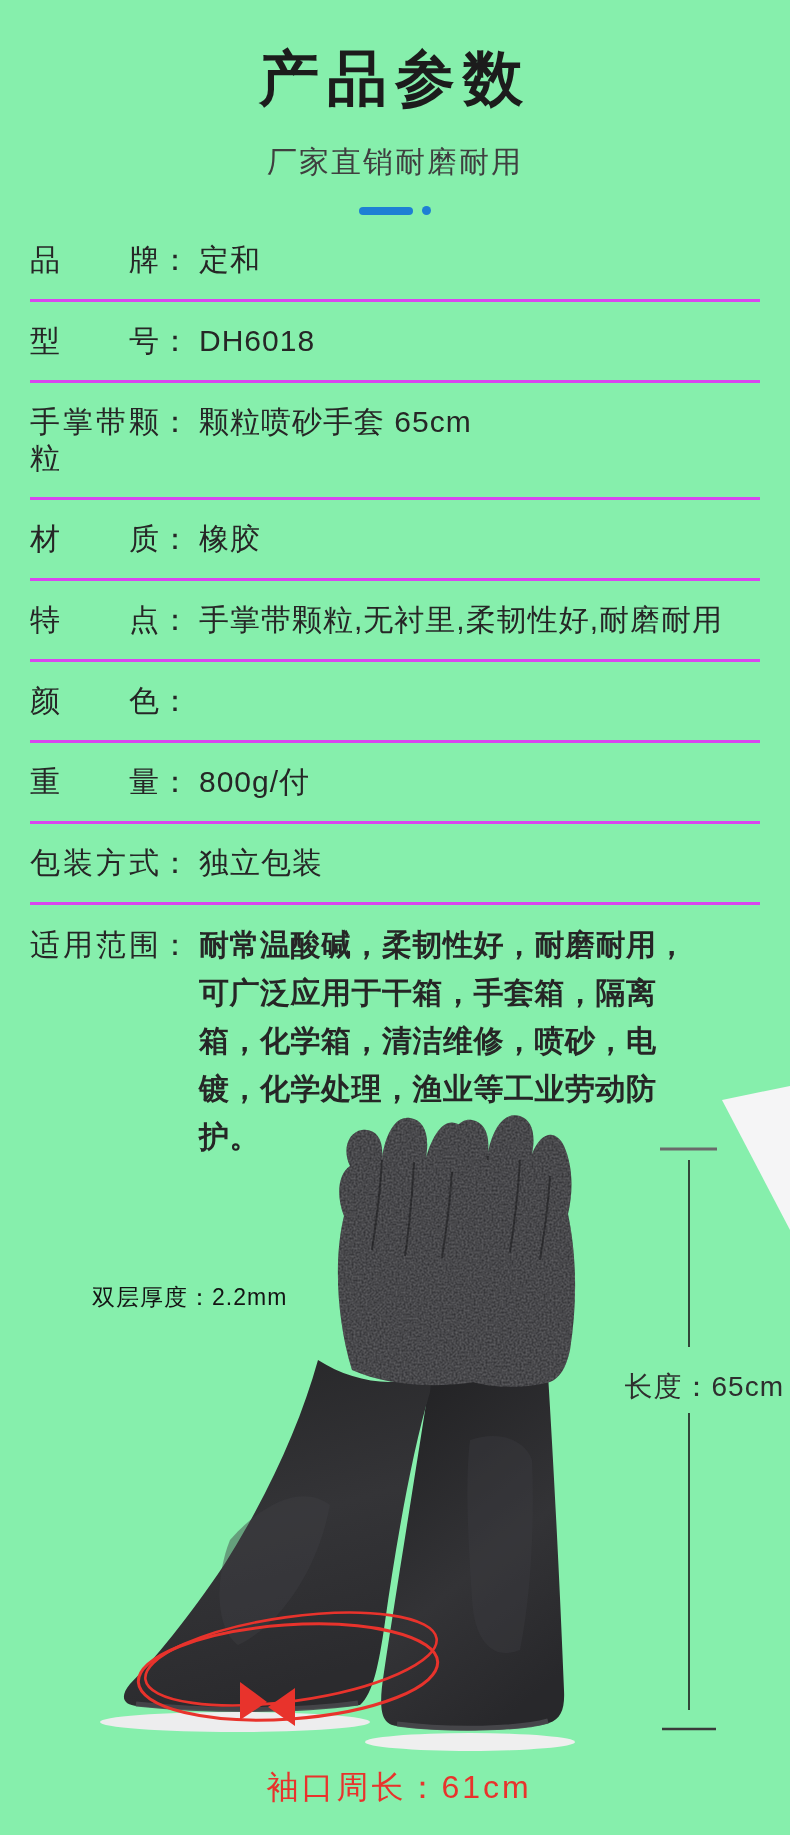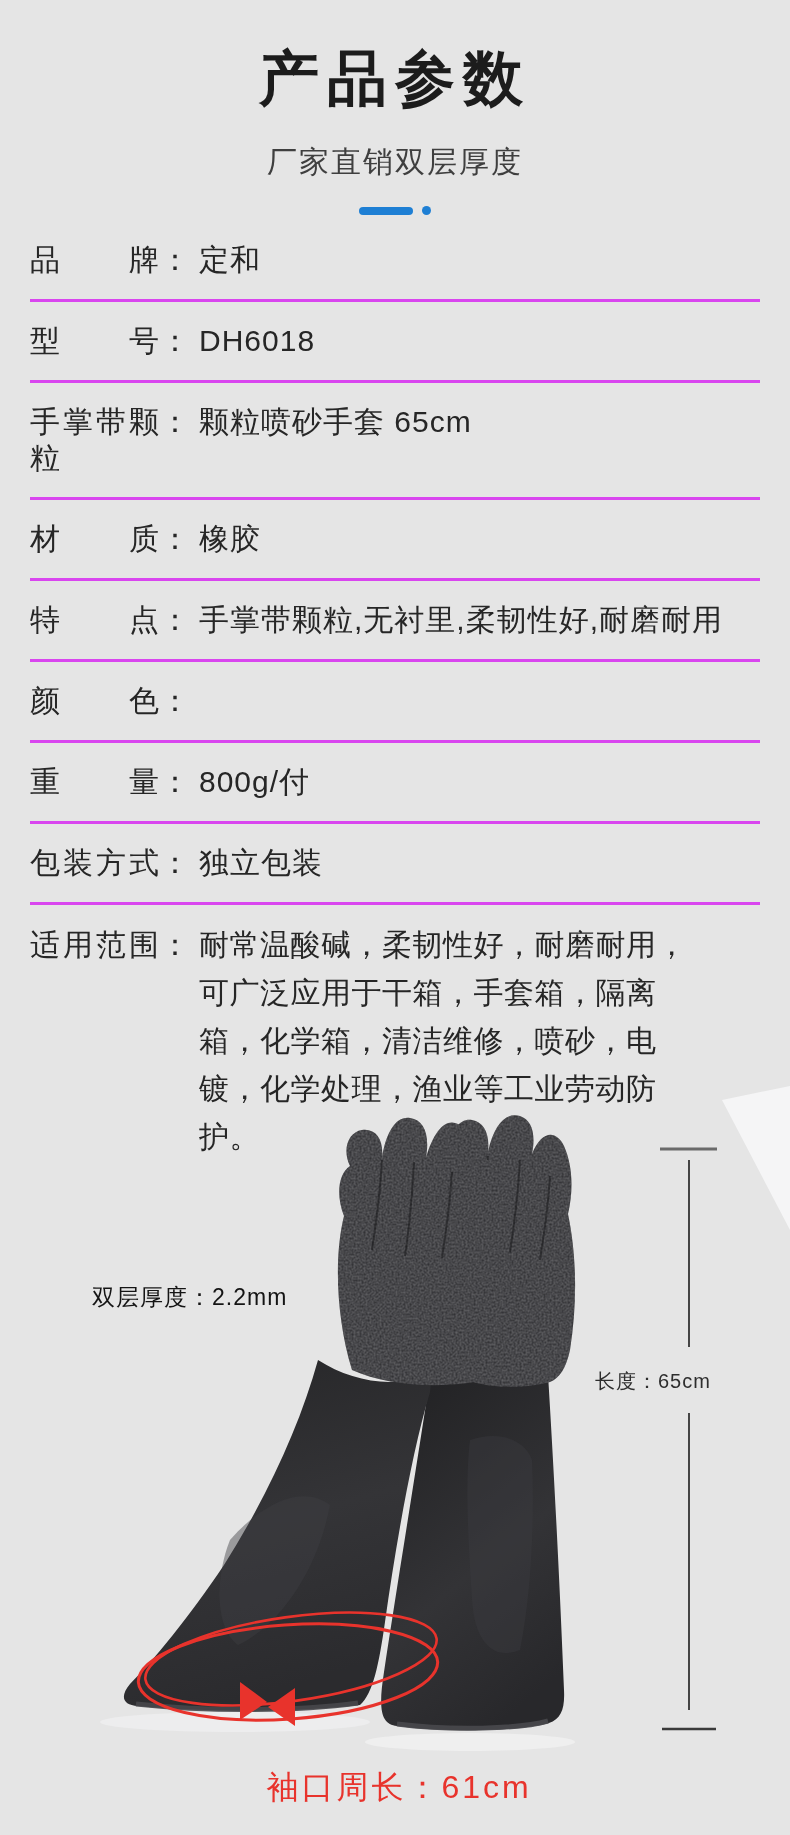--- a/index.html
+++ b/index.html
@@ -1,20 +1,20 @@
 <!DOCTYPE html>
 <html><head>
 <meta charset="utf-8">
 <style>
   html,body{margin:0;padding:0;background:#ffffff;}
   .sheet{
     position:relative;
     width:790px;height:1835px;
     margin:0 auto;
-    background:#e5e5e5;
+    background:#86efac;
     overflow:hidden;
     font-family:"Liberation Sans",sans-serif;
     color:#282828;
   }
   
   .header{padding-top:44px;text-align:center;}
   .page-title{
     margin:0;
     font-size:60px;line-height:70px;
     font-weight:900;letter-spacing:8px;
@@ -45,40 +45,40 @@
     flex:none;width:130px;
     text-align:justify;text-align-last:justify;
     color:#262626;
   }
   .spec-colon{flex:none;margin-right:2px;color:#262626;}
   .spec-value{flex:1;margin-left:6px;color:#262626;}
   .spec-row.multiline .spec-label,
   .spec-row.multiline .spec-colon{line-height:48px;}
   .spec-row.multiline .spec-value{
     flex:none;width:502px;
-    line-height:48px;letter-spacing:0.5px;
+    line-height:48px;letter-spacing:0.5px;font-weight:bold;
   }
   
   .figure{position:absolute;left:0;top:1060px;width:704px;height:775px;}
   .figure svg{position:absolute;left:0;top:0;}
   .ann{position:absolute;white-space:nowrap;}
   .ann-thickness{left:92px;top:222px;font-size:23px;letter-spacing:1px;color:#141414;}
-  .ann-length{left:595px;top:308px;width:164px;text-align:left;font-size:20px;color:#2e2e2e;letter-spacing:1px;}
+  .ann-length{left:620px;top:308px;width:164px;text-align:right;font-size:28px;color:#2e2e2e;letter-spacing:1px;}
   .ann-cuff{left:4px;top:706px;width:790px;text-align:center;font-size:32px;letter-spacing:3px;color:#e8332c;}
 </style>
 </head>
 <body>
 
 <div class="sheet">
 
   <div class="header">
     <h1 class="page-title">产品参数</h1>
     <div class="subtitle">
       <span>厂家直销</span>
-      <span>双层厚度</span>
+      <span>耐磨耐用</span>
     </div>
     <div class="accent">
       <span class="accent-bar"></span>
       <span class="accent-dot"></span>
     </div>
   </div>
 
   <div class="spec-table">
       <div class="spec-row">
         <span class="spec-label">品牌</span>

